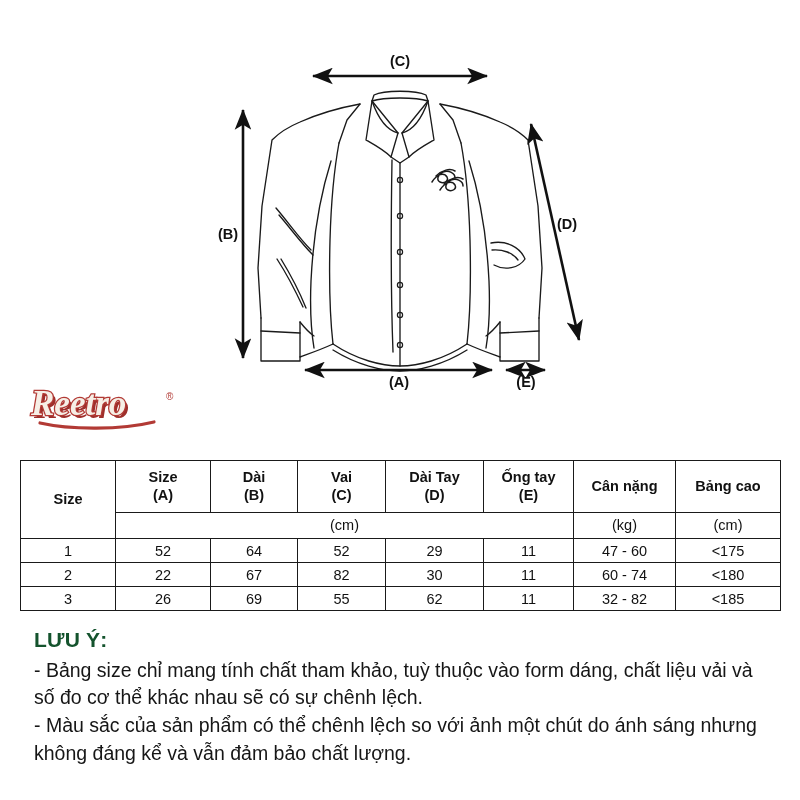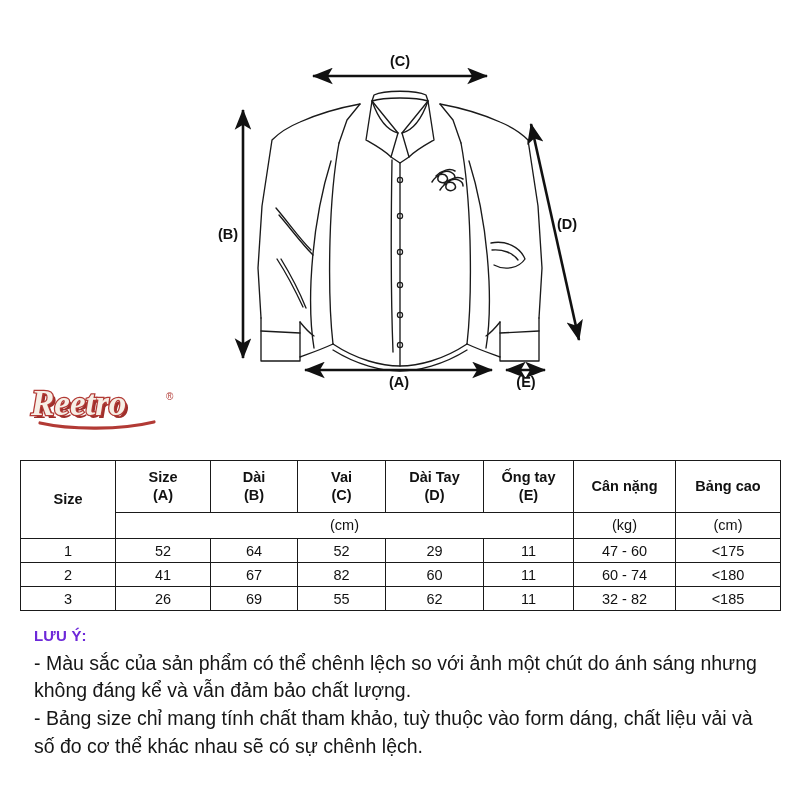--- a/index.html
+++ b/index.html
@@ -59,22 +59,22 @@
   .col-d     { width: 98px; }
   .col-e     { width: 90px; }
   .col-w     { width: 102px; }
   .col-h     { width: 105px; }
 
   
   #notes {
     position: absolute; left: 34px; top: 628px; width: 740px;
   }
   #notes-title {
-    font-size: 15px; font-weight: bold; letter-spacing: .2px;
-    color: #6d28d9; margin: 0 0 5px 0; line-height: 1.12;
+    font-size: 21px; font-weight: bold; letter-spacing: .2px;
+    color: #14532d; margin: 0 0 5px 0; line-height: 1.12;
   }
   .note-line {
     font-size: 19.5px; line-height: 1.42; color: #161616;
     margin: 0; font-weight: normal;
   }
 </style>
 </head>
 <body>
 
 <div id="page">
@@ -247,41 +247,41 @@
           <td>52</td>
           <td>64</td>
           <td>52</td>
           <td>29</td>
           <td>11</td>
           <td>47 - 60</td>
           <td>&lt;175</td>
         </tr>
         <tr class="data-row">
           <td class="size-cell">2</td>
-          <td>41</td>
+          <td>22</td>
           <td>67</td>
           <td>82</td>
-          <td>60</td>
+          <td>30</td>
           <td>11</td>
           <td>60 - 74</td>
           <td>&lt;180</td>
         </tr>
         <tr class="data-row">
           <td class="size-cell">3</td>
           <td>26</td>
           <td>69</td>
           <td>55</td>
           <td>62</td>
           <td>11</td>
           <td>32 - 82</td>
           <td>&lt;185</td>
         </tr>
       </tbody>
     </table>
   </div>
 
   <div id="notes">
     <div id="notes-title">LƯU Ý:</div>
+    <p class="note-line">- Bảng size chỉ mang tính chất tham khảo, tuỳ thuộc vào form dáng, chất liệu vải và số đo cơ thể khác nhau sẽ có sự chênh lệch.</p>
     <p class="note-line">- Màu sắc của sản phẩm có thể chênh lệch so với ảnh một chút do ánh sáng nhưng không đáng kể và vẫn đảm bảo chất lượng.</p>
-    <p class="note-line">- Bảng size chỉ mang tính chất tham khảo, tuỳ thuộc vào form dáng, chất liệu vải và số đo cơ thể khác nhau sẽ có sự chênh lệch.</p>
   </div>
 
 </div>
 
 </body></html>

